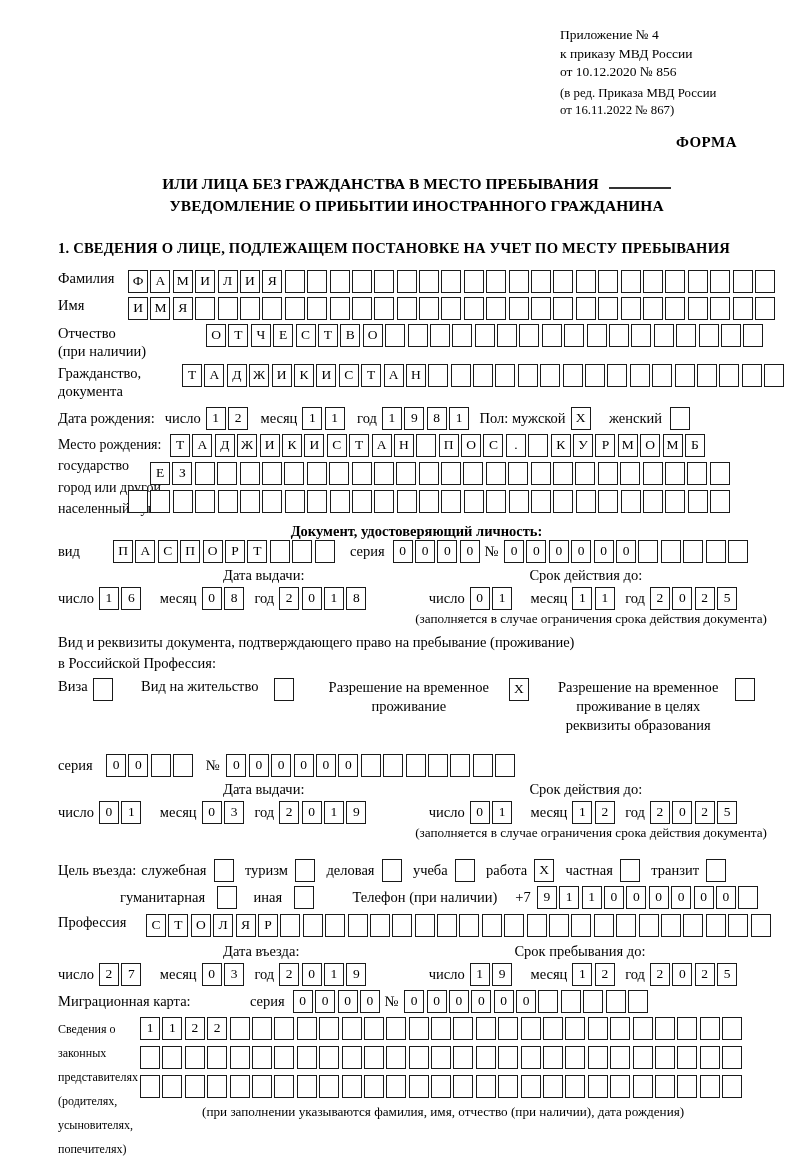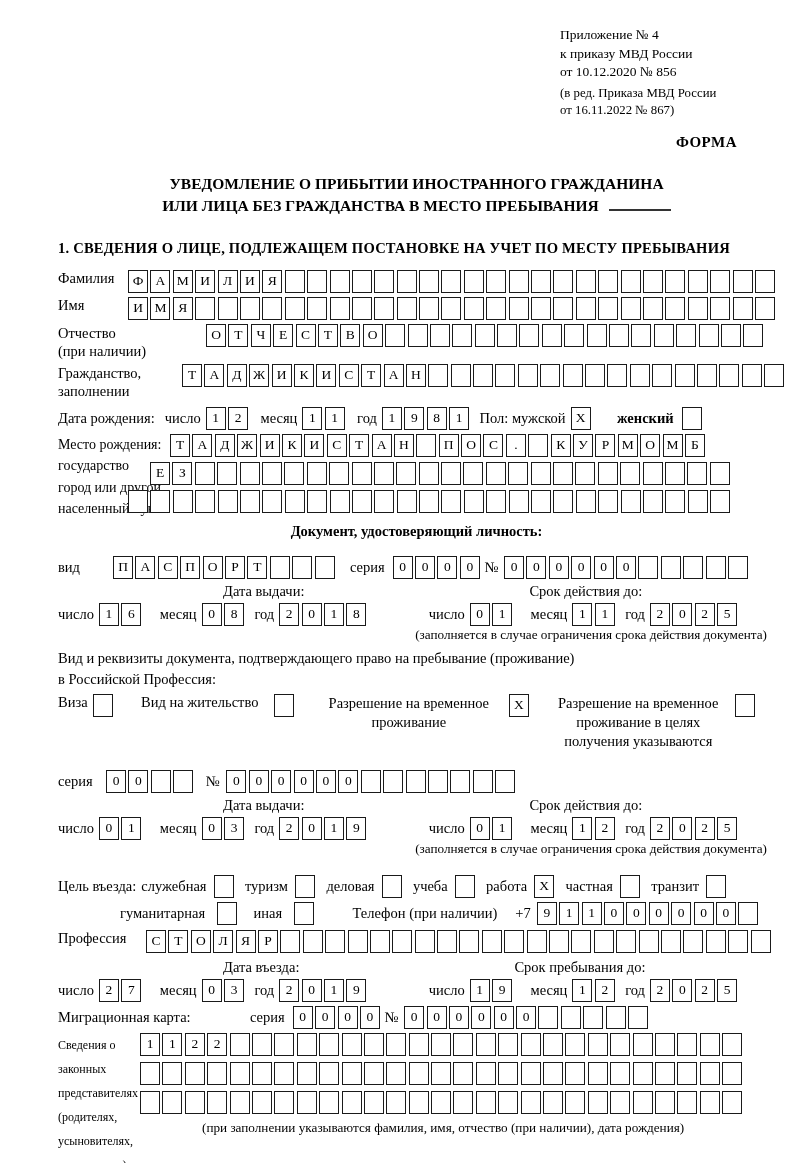--- a/index.html
+++ b/index.html
@@ -30,21 +30,21 @@
   }
   .w70{width:70px;} .w148{width:148px;} .w124{width:124px;}
   .sm{margin:0 5px 0 10px;flex:0 0 auto;}
   .dg{display:flex;align-items:center;flex:0 0 auto;}
   .dg .t{margin-right:5px;}
   .dg .cells{margin-right:8px;}
   .dhrow{display:flex;font-size:14.5px;line-height:17px;margin:4px 0 3px;}
   .dh1{margin-left:165px;}
   .dh2{margin-left:225px;}
   .limitnote{font-size:13.2px;text-align:right;padding-right:8px;line-height:16px;margin:1px 0 5px;}
-  .dochdr{text-align:center;font-weight:bold;font-size:14.5px;margin:2px 0 16px;line-height:18px;}
+  .dochdr{text-align:center;font-weight:bold;font-size:14.5px;margin:2px 0 0;line-height:18px;}
   .residline{line-height:21px;}
   .ctr{text-align:center;line-height:19px;flex:0 0 auto;}
   .bp-labels{flex:0 0 auto;width:112px;line-height:21.5px;font-size:14px;white-space:nowrap;}
   .bp-cells .cells{margin-bottom:5px;}
   .rep-labels{flex:0 0 auto;width:82px;line-height:24px;font-size:12px;white-space:nowrap;}
   .rep-cells .cells{margin-bottom:6px;}
   .footnote{font-size:13.2px;margin:4px 0 0 62px;line-height:16px;}
   .po{margin:0 7px 0 9px;flex:0 0 auto;}
 </style>
 </head>
@@ -57,24 +57,24 @@
     <div>к приказу МВД России</div>
     <div>от 10.12.2020 № 856</div>
     <div class="hdr-note">
       <div>(в ред. Приказа МВД России</div>
       <div>от 16.11.2022 № 867)</div>
     </div>
   </div>
   <div class="forma">ФОРМА</div>
 
   <div class="title">
-    <div>УВЕДОМЛЕНИЕ О ПРИБЫТИИ ИНОСТРАННОГО ГРАЖДАНИНА</div>
     <div>
       <span>ИЛИ ЛИЦА БЕЗ ГРАЖДАНСТВА В МЕСТО ПРЕБЫВАНИЯ</span><span class="uline"></span>
     </div>
+    <div>УВЕДОМЛЕНИЕ О ПРИБЫТИИ ИНОСТРАННОГО ГРАЖДАНИНА</div>
   </div>
 
   <div class="sec1">1. СВЕДЕНИЯ О ЛИЦЕ, ПОДЛЕЖАЩЕМ ПОСТАНОВКЕ НА УЧЕТ ПО МЕСТУ ПРЕБЫВАНИЯ</div>
 
   <div class="rows">
 
     <div class="frow">
       <span class="lbl w70">Фамилия</span>
       <span class="cells">
           <span class="cell">Ф</span>
@@ -174,21 +174,21 @@
           <span class="cell"></span>
           <span class="cell"></span>
           <span class="cell"></span>
           <span class="cell"></span>
         </span>
     </div>
 
     <div class="frow">
       <span class="lbl2 w124">
         <div>Гражданство,</div>
-        <div>заполнении</div>
+        <div>документа</div>
       </span>
       <span class="cells">
           <span class="cell">Т</span>
           <span class="cell">А</span>
           <span class="cell">Д</span>
           <span class="cell">Ж</span>
           <span class="cell">И</span>
           <span class="cell">К</span>
           <span class="cell">И</span>
           <span class="cell">С</span>
@@ -230,21 +230,21 @@
       <span class="cells">
           <span class="cell">1</span>
           <span class="cell">9</span>
           <span class="cell">8</span>
           <span class="cell">1</span>
         </span>
       <span style="margin-left:8px;">Пол: мужской</span>
       <span class="cells" style="margin-left:5px;">
           <span class="cell">X</span>
         </span>
-      <span style="margin-left:24px;font-weight:bold;">женский</span>
+      <span style="margin-left:16px;">женский</span>
       <span class="cells" style="margin-left:8px;">
           <span class="cell"></span>
         </span>
     </div>
 
     <div class="frow" style="margin-top:4px;margin-bottom:0;">
       <div class="bp-labels">
         <div>Место рождения:</div>
         <div>государство</div>
         <div>город или другой</div>
@@ -431,21 +431,21 @@
           <span class="cell"></span>
         </span>
       <span style="margin-left:26px;">Вид на жительство</span>
       <span class="cells" style="margin-left:16px;">
           <span class="cell"></span>
         </span>
       <span class="ctr" style="width:180px;margin-left:22px;">Разрешение на временное проживание</span>
       <span class="cells" style="margin-left:10px;">
           <span class="cell">X</span>
         </span>
-      <span class="ctr" style="width:178px;margin-left:18px;">Разрешение на временное проживание в целях получения указываются</span>
+      <span class="ctr" style="width:178px;margin-left:18px;">Разрешение на временное проживание в целях реквизиты образования</span>
       <span class="cells" style="margin-left:8px;">
           <span class="cell"></span>
         </span>
     </div>
 
     <div class="frow vcenter">
       <span class="lbl" style="width:48px;">серия</span>
       <span class="cells">
           <span class="cell">0</span>
           <span class="cell">0</span>

